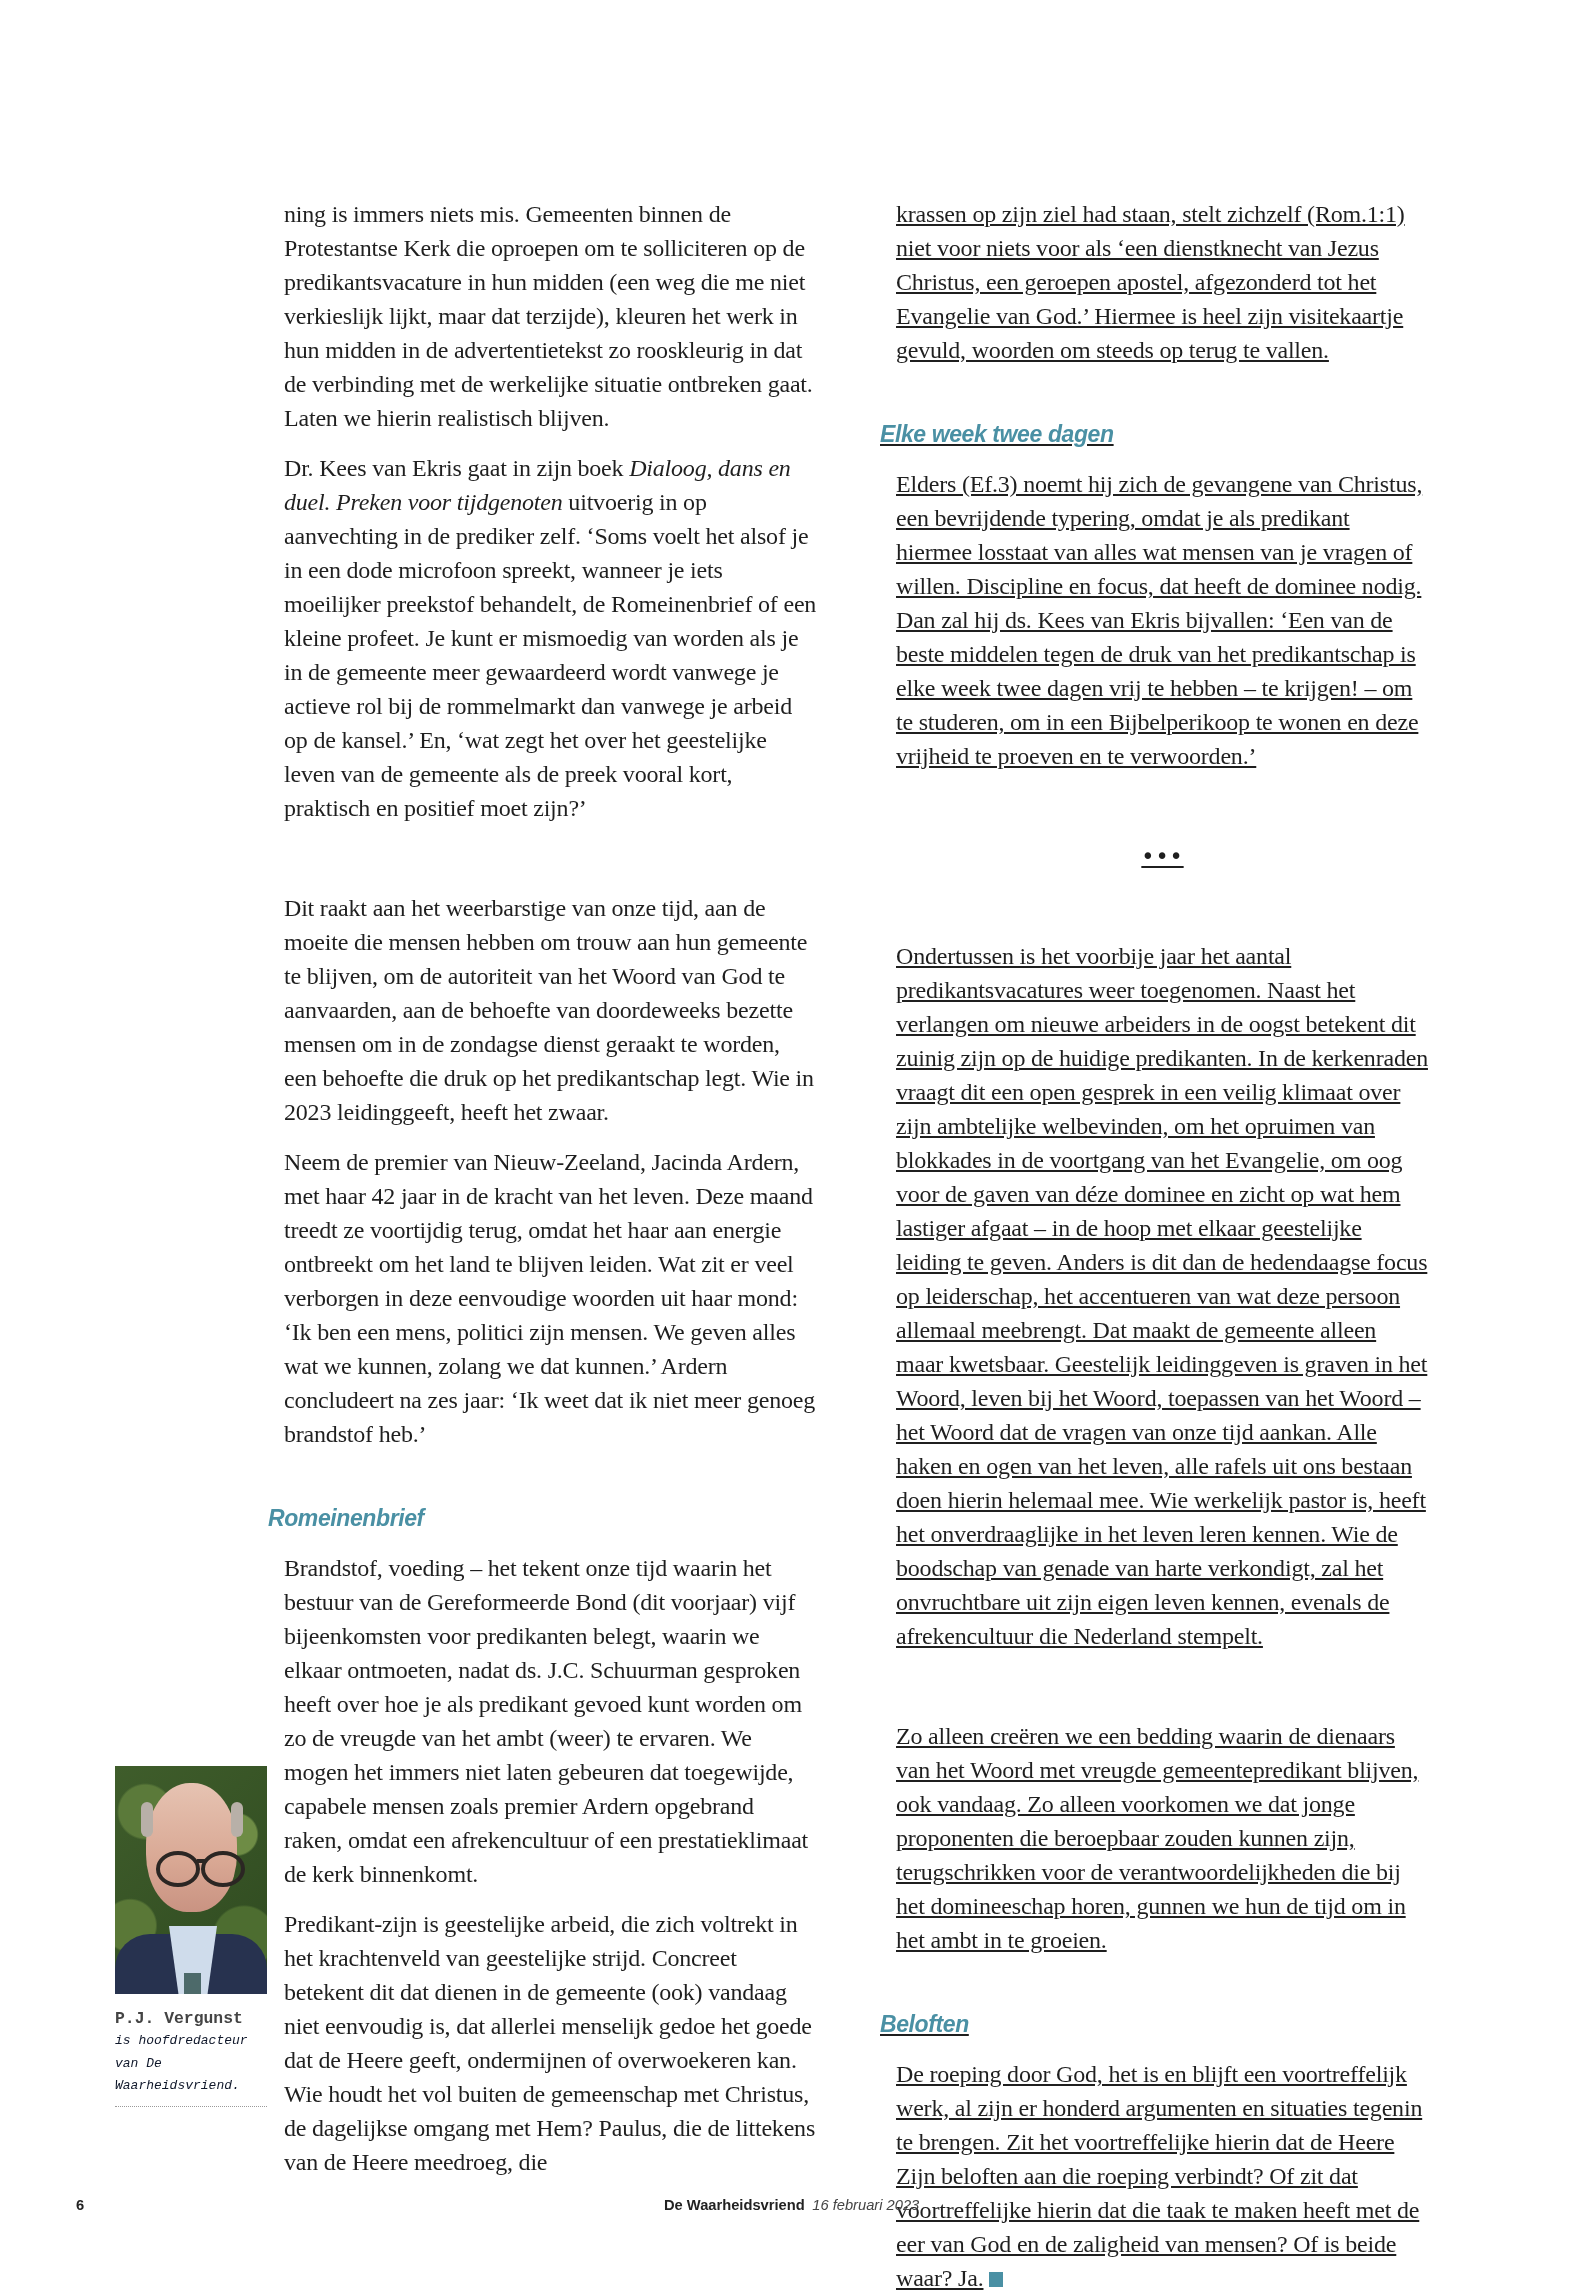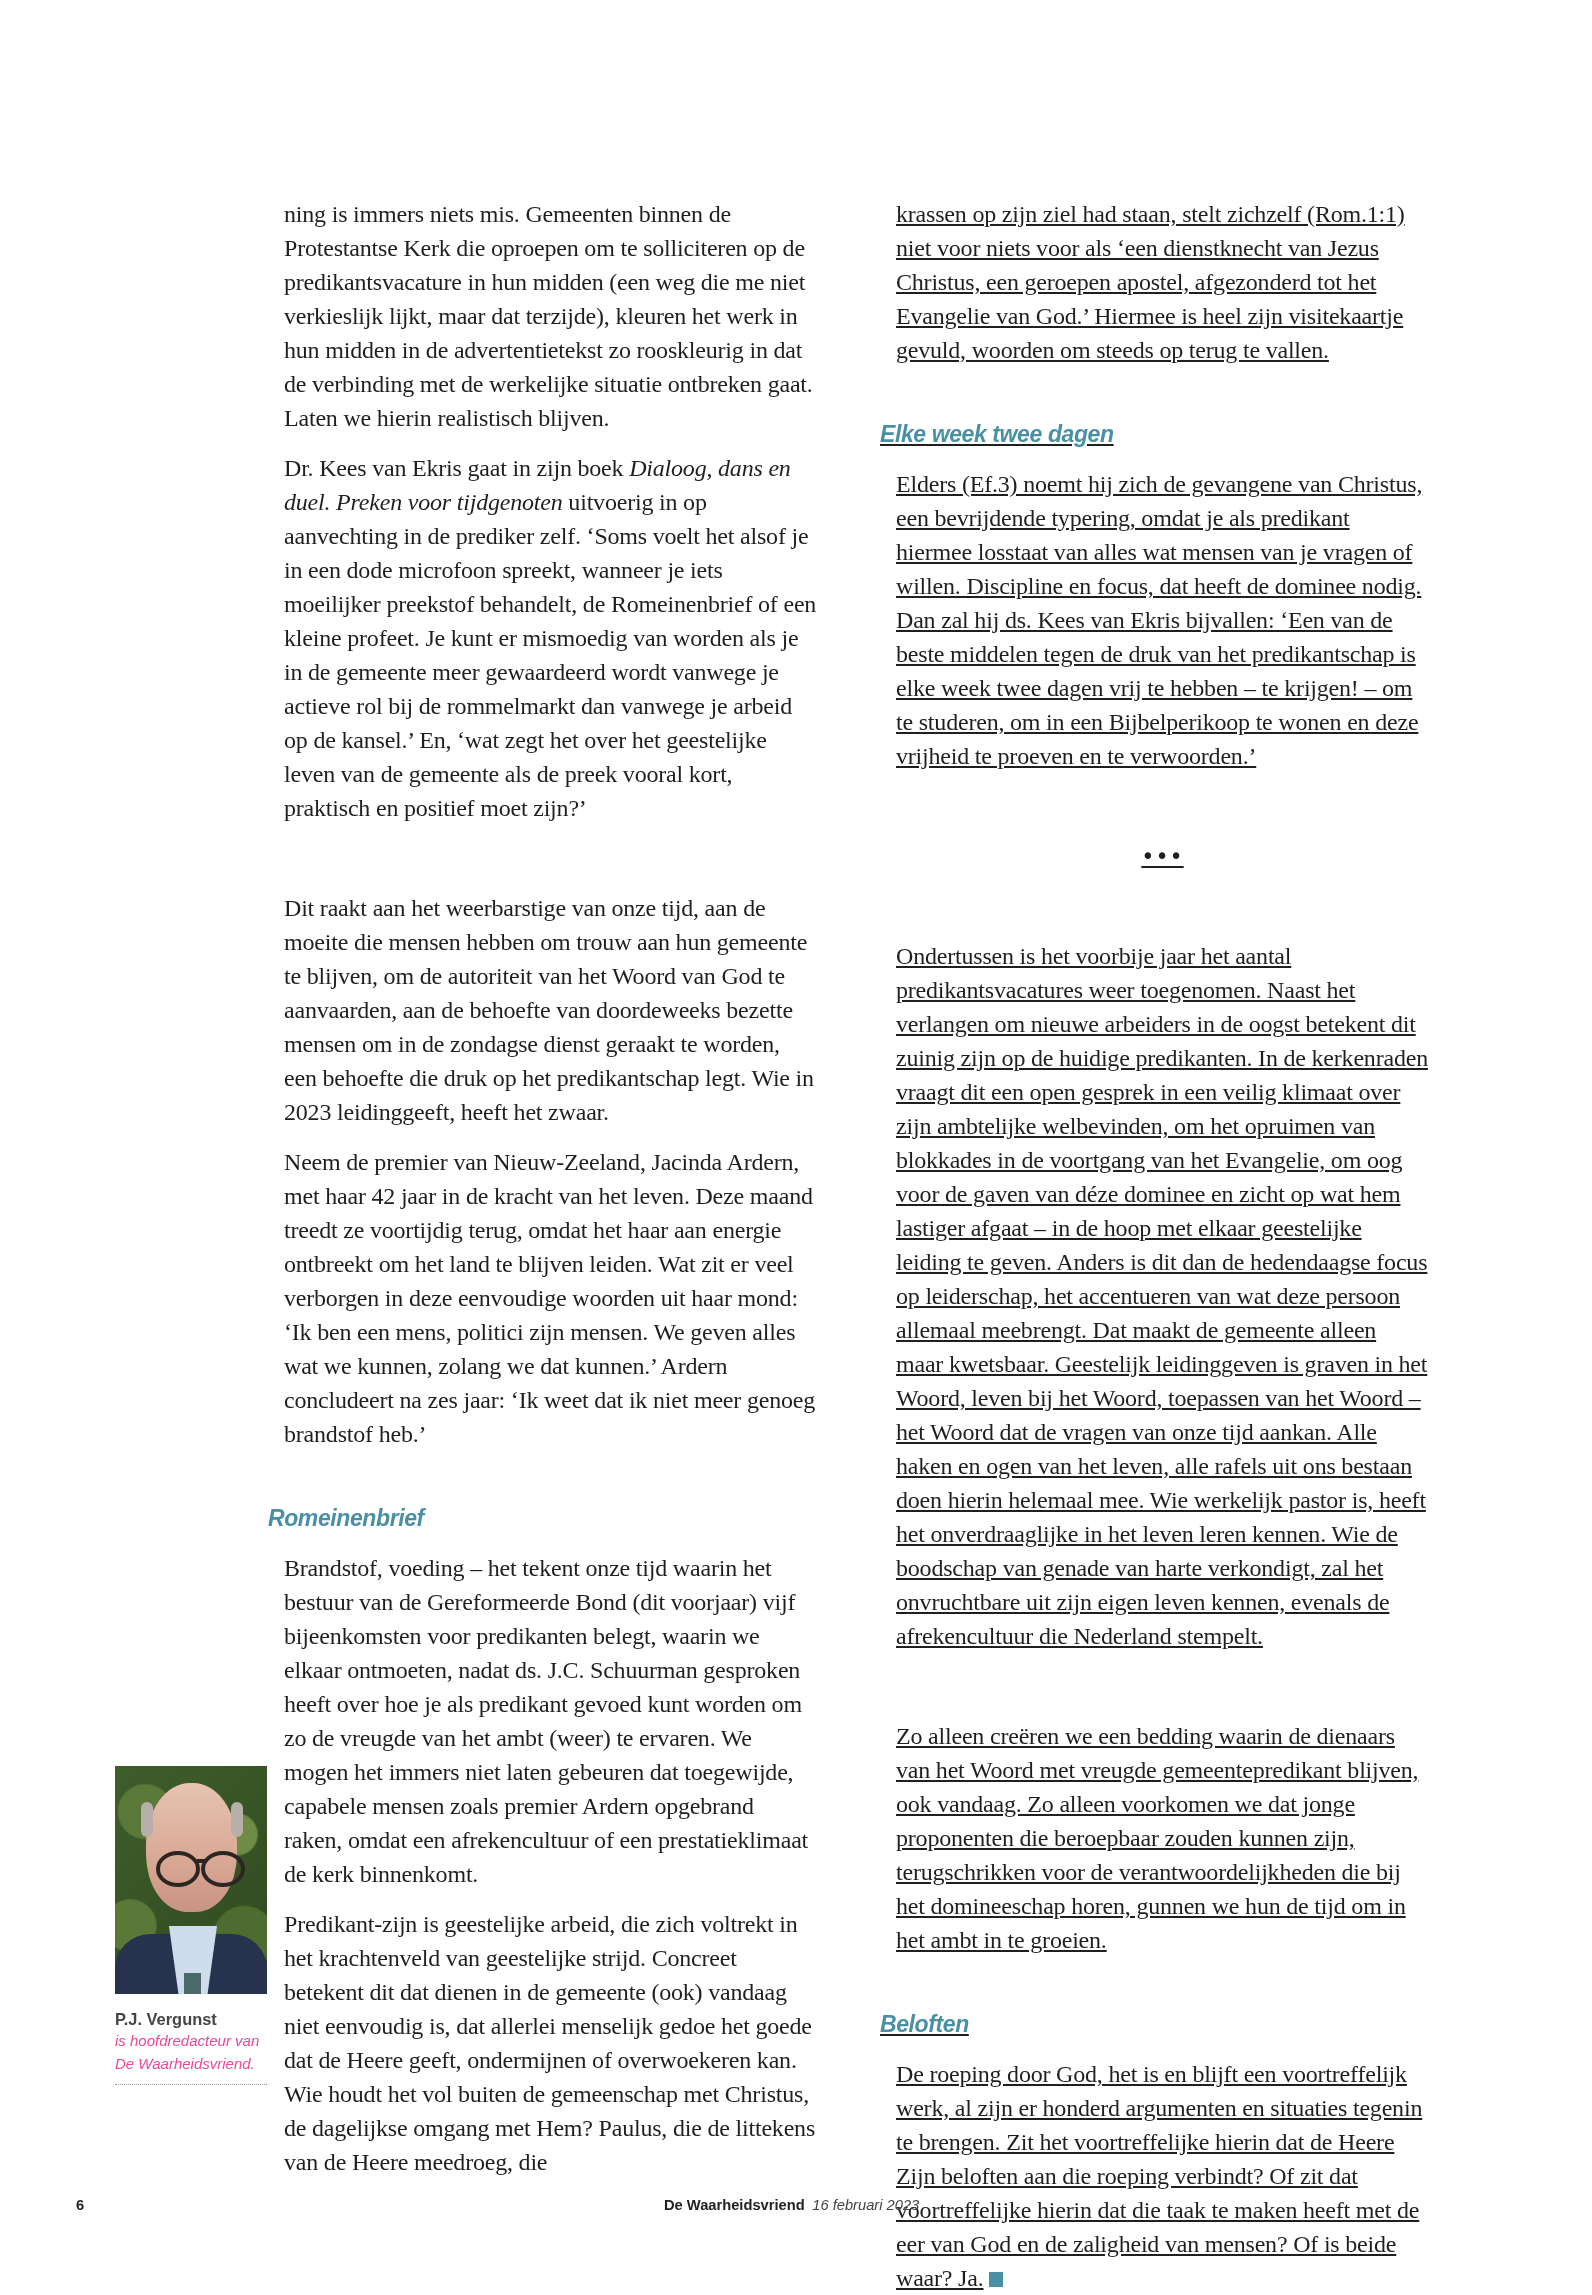--- a/index.html
+++ b/index.html
@@ -13,40 +13,40 @@
   .col-right { left: 880px; text-decoration: underline; }
   .col p { margin: 16px; }
   .gap { height: 34px; }
   .heading {
     font-family: "Liberation Sans", "DejaVu Sans", sans-serif;
     font-style: italic; font-weight: bold; color: #4a90a4;
     font-size: 23px; line-height: 34px; letter-spacing: -0.4px;
   }
   .dots { text-align: center; font-size: 22.4px; line-height: 34px; letter-spacing: 0.9px; font-family: "DejaVu Sans", sans-serif; color: #1f1f1f; margin: 0; }
   .end-square { display: inline-block; width: 14.7px; height: 14.7px; background: #4a90a4; vertical-align: -0.9px; margin-left: 5.2px; }
-  .author { position: absolute; left: 76px; top: 1766px; width: 154px; font-family: Liberation Sans, sans-serif; padding-left: 39px; }
+  .author { position: absolute; left: 76px; top: 1766px; width: 154px; font-family: Liberation Mono, monospace; padding-left: 39px; }
   .photo { width: 152px; height: 228px; position: relative; overflow: hidden; background: #3d5a2a; }
   .photo .bg { position: absolute; inset: 0; background:
       radial-gradient(circle at 20% 20%, #5b7a3a 0 12%, transparent 13%),
       radial-gradient(circle at 80% 30%, #6e8c45 0 10%, transparent 11%),
       radial-gradient(circle at 85% 75%, #4d6d30 0 14%, transparent 15%),
       radial-gradient(circle at 10% 70%, #5a7837 0 12%, transparent 13%),
       linear-gradient(135deg, #3f5d2b, #2f4a20); }
   .photo .head { position: absolute; left: 31px; top: 17.3px; width: 91px; height: 129px; border-radius: 48% 48% 45% 45%; background: linear-gradient(180deg, #e6c3b2 0%, #d9a894 60%, #c99382 100%); }
   .photo .hair { position: absolute; left: 26px; top: 36px; width: 12px; height: 35px; border-radius: 7px; background: #b8b0a8; }
   .photo .hair.r { left: 116px; }
   .photo .glasses { position: absolute; top: 85px; width: 36px; height: 28px; border: 4.3px solid #2b2623; border-radius: 50%; }
   .photo .glasses.l { left: 41px; }
   .photo .glasses.r { left: 86px; }
   .photo .bridge { position: absolute; top: 93px; left: 82px; width: 8.6px; height: 3.5px; background: #2b2623; }
   .photo .suit { position: absolute; left: 0; top: 168px; width: 152px; height: 69px; background: #27324f; border-radius: 35px 35px 0 0; }
   .photo .shirt { position: absolute; left: 54px; top: 160px; width: 48px; height: 69px; background: #cfdceb; clip-path: polygon(0 0, 100% 0, 80% 100%, 20% 100%); }
   .photo .tie { position: absolute; left: 69px; top: 207px; width: 17.3px; height: 26px; background: #4d6a6a; }
   .author-name { font-weight: bold; font-size: 16.4px; color: #444; margin-top: 14px; line-height: 22.4px; }
-  .author-desc { font-style: italic; font-size: 15px; color: #ec4899; line-height: 22.4px; }
+  .author-desc { font-style: italic; font-size: 13px; color: #0f172a; line-height: 22.4px; }
   .author-rule { margin-top: 8.6px; border-top: 1.7px dotted #9a9a9a; width: 152px; }
   .footer { position: absolute; top: 2197px; font-family: "Liberation Sans", "DejaVu Sans", sans-serif; font-size: 14.7px; color: #222; }
   .page-num { left: 76px; font-weight: bold; }
   .masthead { left: 664px; }
   .masthead .mag { font-weight: bold; }
   .masthead .date { font-style: italic; color: #444; margin-left: 3.5px; }
 </style>
 </head>
 <body>
 

